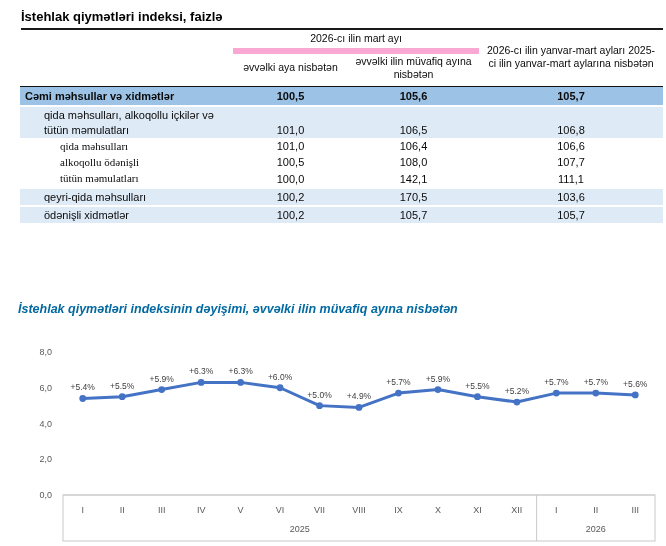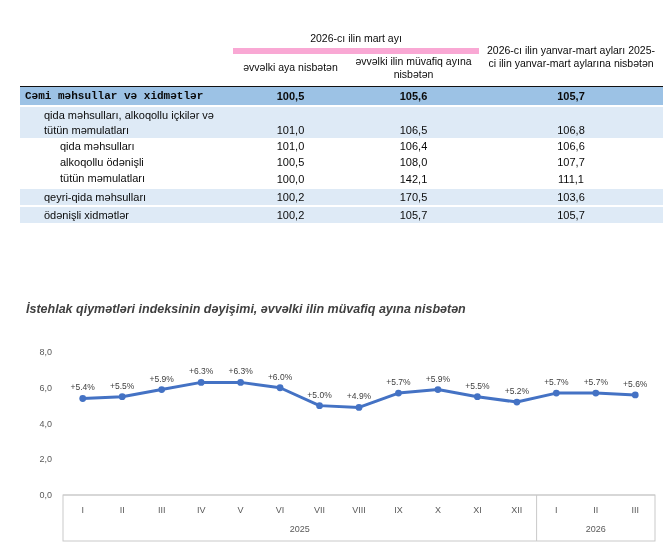--- a/index.html
+++ b/index.html
@@ -17,41 +17,42 @@
     border-collapse:collapse; table-layout:fixed;
     font-size:11px; color:#0a0a0a;
   }
   .cpi-table th { font-weight:normal; font-size:10.5px; text-align:center; vertical-align:middle; line-height:1.3; }
   .cpi-table td { text-align:center; vertical-align:middle; padding:1px 0; }
   .corner-cell { border-bottom:1.5px solid #111; }
   .grp-hdr { border-bottom:6px solid #f9a8d4; padding:1px 4px 2px; }
   .period-hdr { border-bottom:1.5px solid #111; padding:1px 6px 3px;margin-top:45px; }
   .sub-hdr { border-bottom:1.5px solid #111; padding:1px 4px 4px; }
   .row-label { text-align:left !important; white-space:pre-line; line-height:1.3; }
-  .lvl0 { padding-left:5px !important; font-weight:bold;font-family:Liberation Mono, monospace; }
+  .lvl0 { padding-left:5px !important; font-weight:bold; }
   .lvl1 { padding-left:24px !important; }
-  .lvl2 { padding-left:40px !important; }
+  .lvl2 { padding-left:40px !important;font-family:Liberation Serif, serif; }
   tr.total td { background:#9CC2E5; font-weight:bold; padding:2px 0; }
   tr.total td.row-label { padding:2px 0 2px 5px; }
   tr.shaded td { background:#DEEAF6; }
   tr.sep td { border-top:2px solid #ffffff; }
   tr.two-line td.val { vertical-align:bottom; padding-bottom:2px; }
   .chart-title {
-    position:absolute; left:26px; top:302px; width:610px;
-    font-size:12.5px; font-weight:bold; font-style:italic; color:#404040;
+    position:absolute; left:18px; top:302px; width:610px;
+    font-size:12.5px; font-weight:bold; font-style:italic; color:#0369a1;
   }
   .chart-svg { position:absolute; left:0; top:338px; }
   .axis-txt { font-family:"Liberation Sans", sans-serif; font-size:9px; fill:#595959; }
   .pt-label { font-family:"Liberation Sans", sans-serif; font-size:8.5px; fill:#404040; }
 </style>
 </head>
 <body>
 
 <div class="page">
 
+  <div class="doc-title">İstehlak qiymətləri indeksi, faizlə</div>
 
   <table class="cpi-table">
     <colgroup>
       <col style="width:213px">
         <col style="width:115px">
         <col style="width:131px">
         <col style="width:184px">
     </colgroup>
     <thead>
       <tr>

